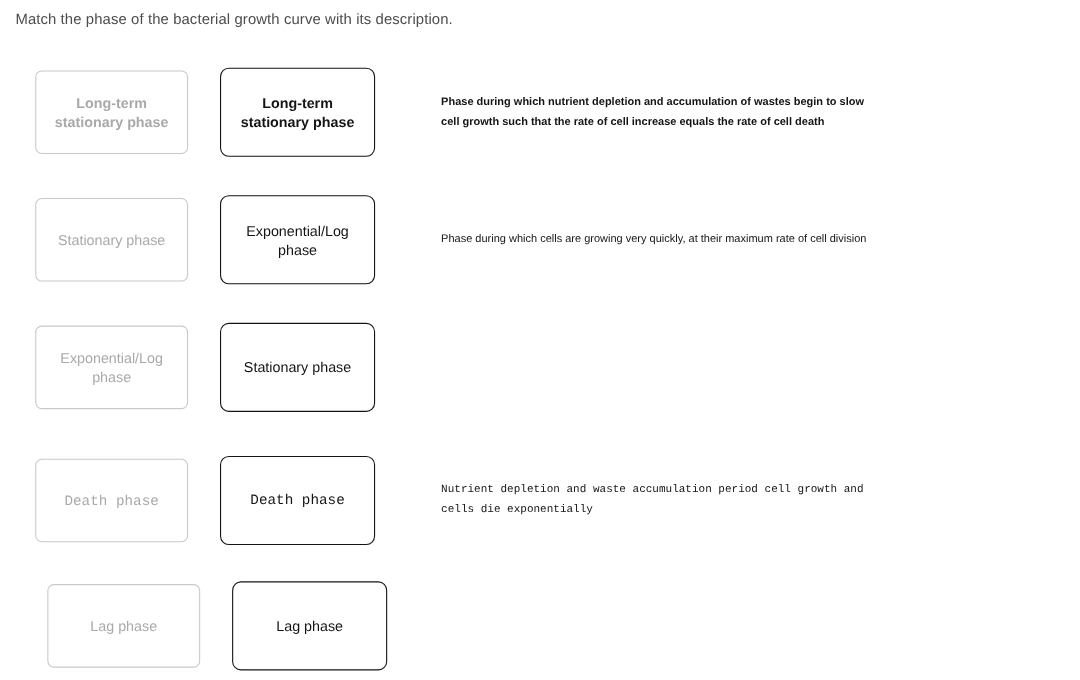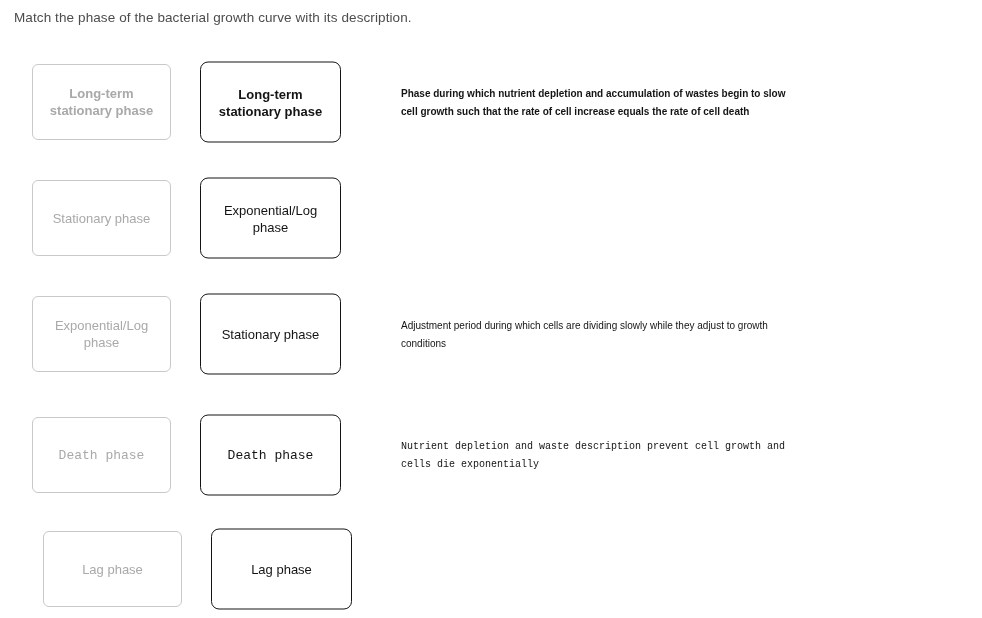--- a/index.html
+++ b/index.html
@@ -65,40 +65,40 @@
     <div class="description">Phase during which nutrient depletion and accumulation of wastes begin to slow cell growth such that the rate of cell increase equals the rate of cell death</div>
   </div>
 
   <div class="row row-2">
     <div class="source-box">
       <span>Stationary phase</span>
     </div>
     <div class="answer-box">
       <span>Exponential/Log phase</span>
     </div>
+    <div class="description">Phase during which cells are growing very quickly, at their maximum rate of cell division</div>
   </div>
 
   <div class="row row-3">
     <div class="source-box">
       <span>Exponential/Log phase</span>
     </div>
     <div class="answer-box">
       <span>Stationary phase</span>
     </div>
-    <div class="description">Adjustment period during which cells are dividing slowly while they adjust to growth conditions</div>
   </div>
 
   <div class="row row-4">
     <div class="source-box">
       <span>Death phase</span>
     </div>
     <div class="answer-box">
       <span>Death phase</span>
     </div>
-    <div class="description">Nutrient depletion and waste description prevent cell growth and cells die exponentially</div>
+    <div class="description">Nutrient depletion and waste accumulation period cell growth and cells die exponentially</div>
   </div>
 
   <div class="row row-5">
     <div class="source-box">
       <span>Lag phase</span>
     </div>
     <div class="answer-box">
       <span>Lag phase</span>
     </div>
   </div>

